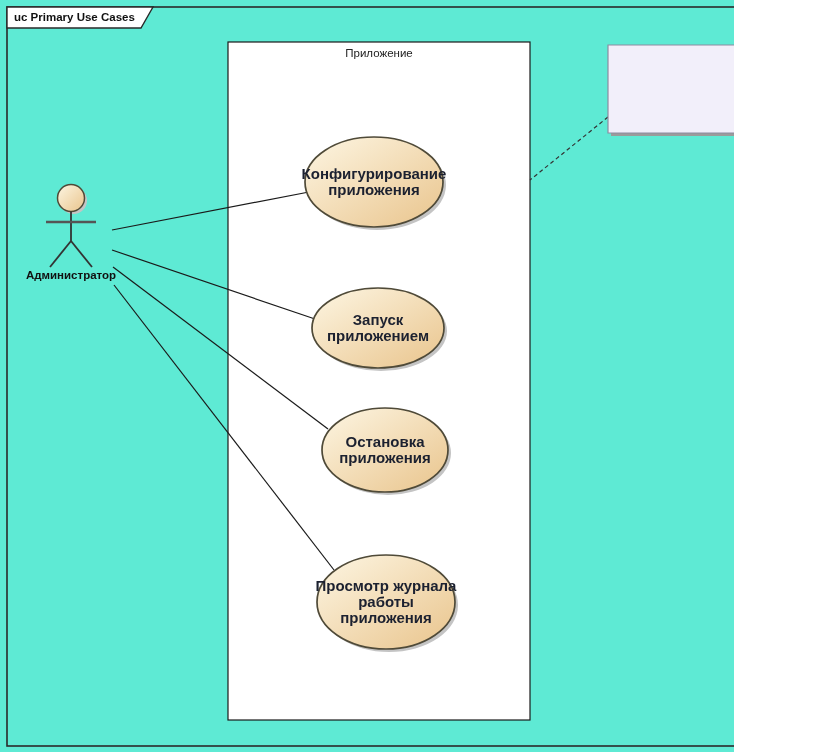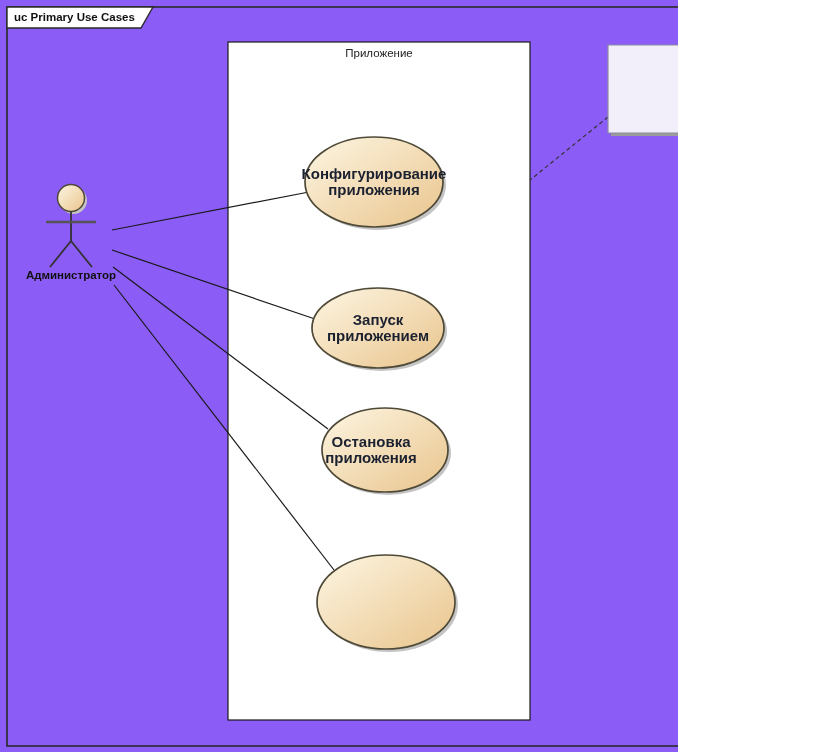--- a/index.html
+++ b/index.html
@@ -1,19 +1,19 @@
 <!DOCTYPE html>
 <html><head>
 <meta charset="utf-8">
 <style>
   html,body{margin:0;padding:0;background:#ffffff;}
   #canvas{
     position:relative;
-    width:678px;height:752px;
-    background:#8b5cf6;
+    width:734px;height:752px;
+    background:#5eead4;
     font-family:"Liberation Sans", sans-serif;
     overflow:hidden;
   }
   #diagram-svg{position:absolute;left:0;top:0;}
   .overlay{position:absolute;pointer-events:none;}
   .frame-title{
     left:14px;top:11px;
     font-size:11.5px;font-weight:bold;color:#111111;
     white-space:nowrap;
   }
@@ -100,17 +100,19 @@
       <polygon points="778,45 778,61 794,61" fill="#dcd7ec" stroke="#8c8ca0" stroke-width="1.2"></polygon>
     </g>
   </svg>
 
   <div class="overlay frame-title">uc Primary Use Cases</div>
   <div class="overlay boundary-label">Приложение</div>
 
   <div class="overlay uc-label" style="left:374px;top:182px;">Конфигурирование
 приложения</div>
   <div class="overlay uc-label" style="left:378px;top:328px;">Запуск приложением</div>
-  <div class="overlay uc-label" style="left:371px;top:450px;">Остановка
+  <div class="overlay uc-label" style="left:385px;top:450px;">Остановка
 приложения</div>
+  <div class="overlay uc-label" style="left:386px;top:602px;">Просмотр журнала
+работы приложения</div>
 
   <div class="overlay actor-label">Администратор</div>
 </div>
 
 </body></html>

